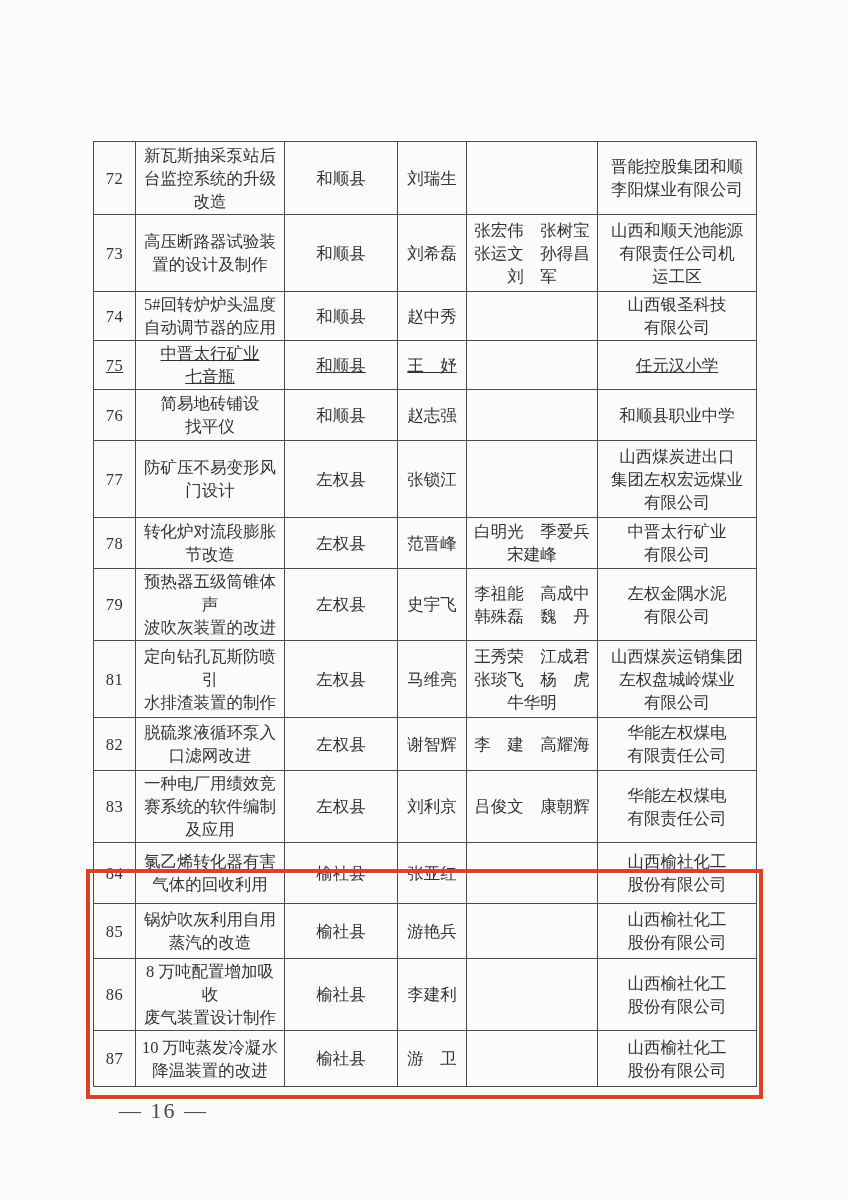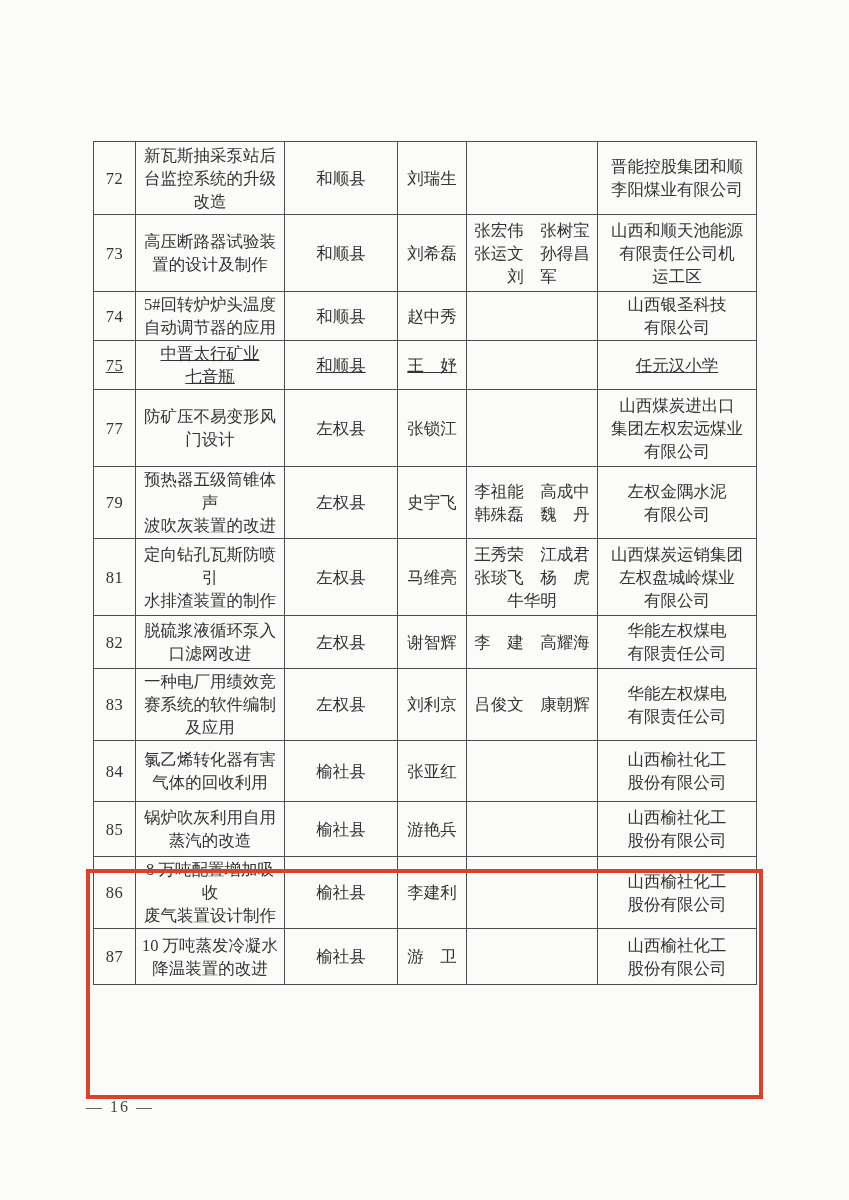--- a/index.html
+++ b/index.html
@@ -28,22 +28,22 @@
     overflow:hidden;
   }
   td.c-no{font-size:15px;letter-spacing:0.5px;}
   td.c-team{text-align:left;padding-left:6px;padding-right:2px;}
   .highlight-box{
     position:absolute;left:86px;top:869px;width:677px;height:230px;
     box-sizing:border-box;border:4px solid var(--highlight-red);
     pointer-events:none;
   }
   .page-number{
-    position:absolute;left:86px;top:1098px;
-    font-size:16px;color:#474747;letter-spacing:2px;
+    position:absolute;left:119px;top:1098px;
+    font-size:22px;color:#474747;letter-spacing:2px;
   }
 </style>
 </head>
 <body>
 
 <div class="sheet">
 
   <table class="award-table">
     <colgroup>
       <col style="width:42px">
@@ -90,29 +90,49 @@
     </tr>
         <tr style="height: 46px; text-decoration: underline;">
       <td class="c-no">75</td>
       <td class="c-project">中晋太行矿业
 七音瓶</td>
       <td class="c-county">和顺县</td>
       <td class="c-leader">王　妤</td>
       <td class="c-team"></td>
       <td class="c-org">任元汉小学</td>
     </tr>
+        <tr style="height: 51px;">
+      <td class="c-no">76</td>
+      <td class="c-project">简易地砖铺设
+找平仪</td>
+      <td class="c-county">和顺县</td>
+      <td class="c-leader">赵志强</td>
+      <td class="c-team"></td>
+      <td class="c-org">和顺县职业中学</td>
+    </tr>
         <tr style="height: 77px;">
       <td class="c-no">77</td>
       <td class="c-project">防矿压不易变形风
 门设计</td>
       <td class="c-county">左权县</td>
       <td class="c-leader">张锁江</td>
       <td class="c-team"></td>
       <td class="c-org">山西煤炭进出口
 集团左权宏远煤业
+有限公司</td>
+    </tr>
+        <tr style="height: 51px;">
+      <td class="c-no">78</td>
+      <td class="c-project">转化炉对流段膨胀
+节改造</td>
+      <td class="c-county">左权县</td>
+      <td class="c-leader">范晋峰</td>
+      <td class="c-team">白明光　季爱兵
+宋建峰</td>
+      <td class="c-org">中晋太行矿业
 有限公司</td>
     </tr>
         <tr style="height: 55px;">
       <td class="c-no">79</td>
       <td class="c-project">预热器五级筒锥体声
 波吹灰装置的改进</td>
       <td class="c-county">左权县</td>
       <td class="c-leader">史宇飞</td>
       <td class="c-team">李祖能　高成中
 韩殊磊　魏　丹</td>

